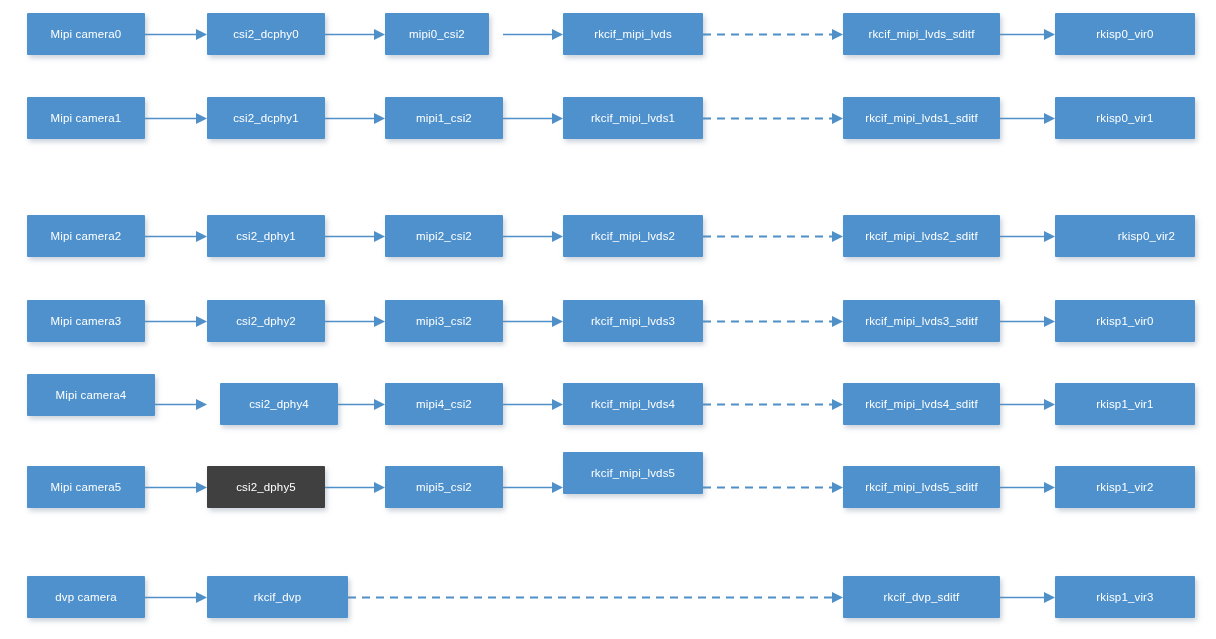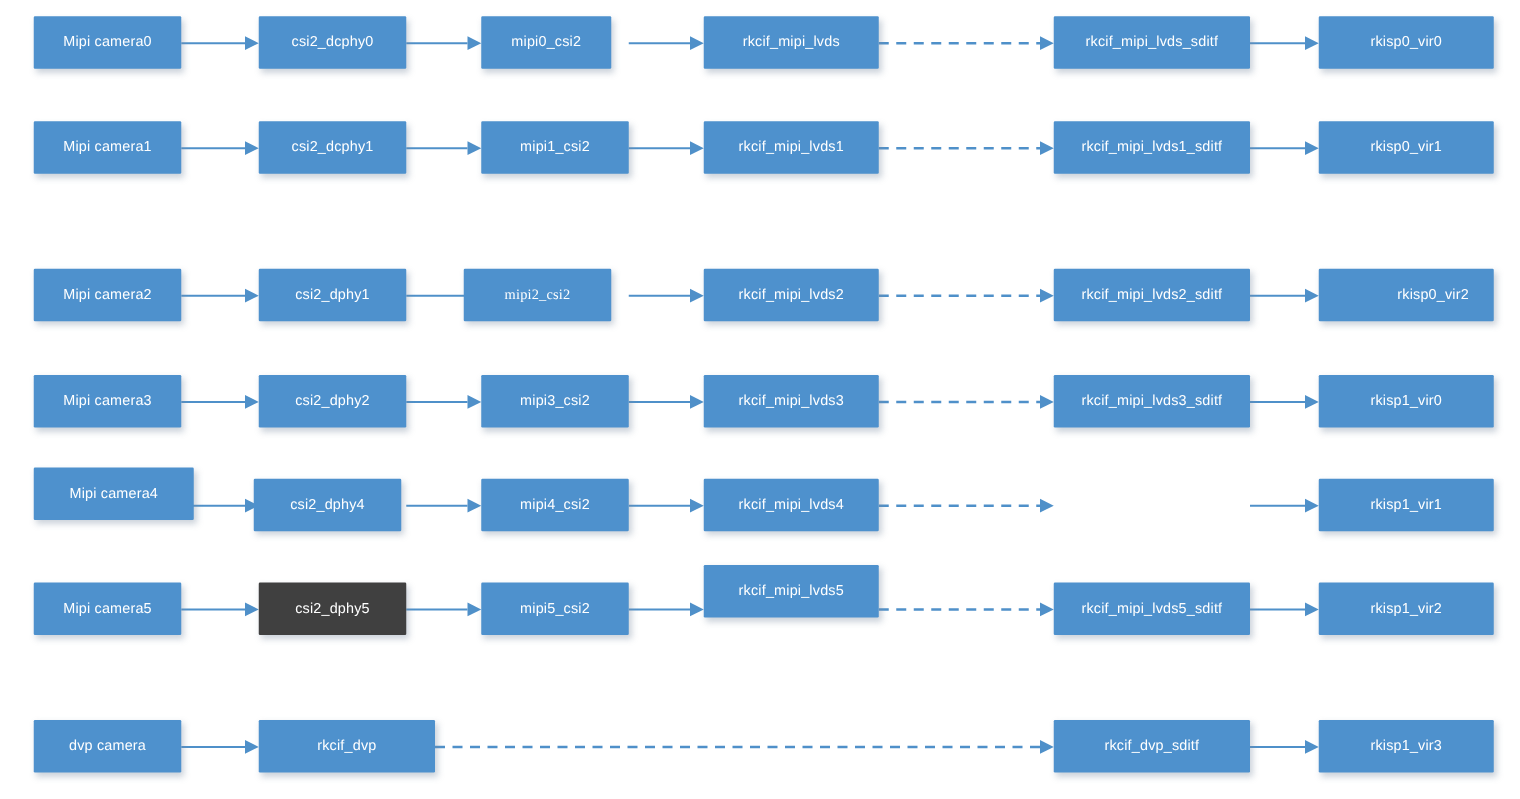--- a/index.html
+++ b/index.html
@@ -223,21 +223,21 @@
     </div>
     <div class="node" style="left: 1055px; top: 97px; width: 140px; height: 42px; background: rgb(78, 145, 205); color: rgb(255, 255, 255);">
       <span class="node-label">rkisp0_vir1</span>
     </div>
     <div class="node" style="left: 27px; top: 215px; width: 118px; height: 42px; background: rgb(78, 145, 205); color: rgb(255, 255, 255);">
       <span class="node-label">Mipi camera2</span>
     </div>
     <div class="node" style="left: 207px; top: 215px; width: 118px; height: 42px; background: rgb(78, 145, 205); color: rgb(255, 255, 255);">
       <span class="node-label">csi2_dphy1</span>
     </div>
-    <div class="node" style="left: 371px; top: 215px; width: 118px; height: 42px; background: rgb(78, 145, 205); color: rgb(255, 255, 255); font-family: Liberation Serif, serif;">
+    <div class="node" style="left: 385px; top: 215px; width: 118px; height: 42px; background: rgb(78, 145, 205); color: rgb(255, 255, 255);">
       <span class="node-label">mipi2_csi2</span>
     </div>
     <div class="node" style="left: 563px; top: 215px; width: 140px; height: 42px; background: rgb(78, 145, 205); color: rgb(255, 255, 255);">
       <span class="node-label">rkcif_mipi_lvds2</span>
     </div>
     <div class="node" style="left: 843px; top: 215px; width: 157px; height: 42px; background: rgb(78, 145, 205); color: rgb(255, 255, 255);">
       <span class="node-label">rkcif_mipi_lvds2_sditf</span>
     </div>
     <div class="node" style="left: 1055px; top: 215px; width: 140px; height: 42px; background: rgb(78, 145, 205); color: rgb(255, 255, 255); padding-left: 43px;">
       <span class="node-label">rkisp0_vir2</span>
@@ -256,28 +256,31 @@
     </div>
     <div class="node" style="left: 843px; top: 300px; width: 157px; height: 42px; background: rgb(78, 145, 205); color: rgb(255, 255, 255);">
       <span class="node-label">rkcif_mipi_lvds3_sditf</span>
     </div>
     <div class="node" style="left: 1055px; top: 300px; width: 140px; height: 42px; background: rgb(78, 145, 205); color: rgb(255, 255, 255);">
       <span class="node-label">rkisp1_vir0</span>
     </div>
     <div class="node" style="left: 27px; top: 374px; width: 128px; height: 42px; background: rgb(78, 145, 205); color: rgb(255, 255, 255);">
       <span class="node-label">Mipi camera4</span>
     </div>
-    <div class="node" style="left: 203px; top: 383px; width: 118px; height: 42px; background: rgb(78, 145, 205); color: rgb(255, 255, 255);">
+    <div class="node" style="left: 220px; top: 383px; width: 118px; height: 42px; background: rgb(78, 145, 205); color: rgb(255, 255, 255);">
       <span class="node-label">csi2_dphy4</span>
     </div>
     <div class="node" style="left: 385px; top: 383px; width: 118px; height: 42px; background: rgb(78, 145, 205); color: rgb(255, 255, 255);">
       <span class="node-label">mipi4_csi2</span>
     </div>
     <div class="node" style="left: 563px; top: 383px; width: 140px; height: 42px; background: rgb(78, 145, 205); color: rgb(255, 255, 255);">
       <span class="node-label">rkcif_mipi_lvds4</span>
+    </div>
+    <div class="node" style="left: 843px; top: 383px; width: 157px; height: 42px; background: rgb(78, 145, 205); color: rgb(255, 255, 255);">
+      <span class="node-label">rkcif_mipi_lvds4_sditf</span>
     </div>
     <div class="node" style="left: 1055px; top: 383px; width: 140px; height: 42px; background: rgb(78, 145, 205); color: rgb(255, 255, 255);">
       <span class="node-label">rkisp1_vir1</span>
     </div>
     <div class="node" style="left: 27px; top: 466px; width: 118px; height: 42px; background: rgb(78, 145, 205); color: rgb(255, 255, 255);">
       <span class="node-label">Mipi camera5</span>
     </div>
     <div class="node" style="left: 207px; top: 466px; width: 118px; height: 42px; background: #404040; color: rgb(255, 255, 255);">
       <span class="node-label">csi2_dphy5</span>
     </div>

